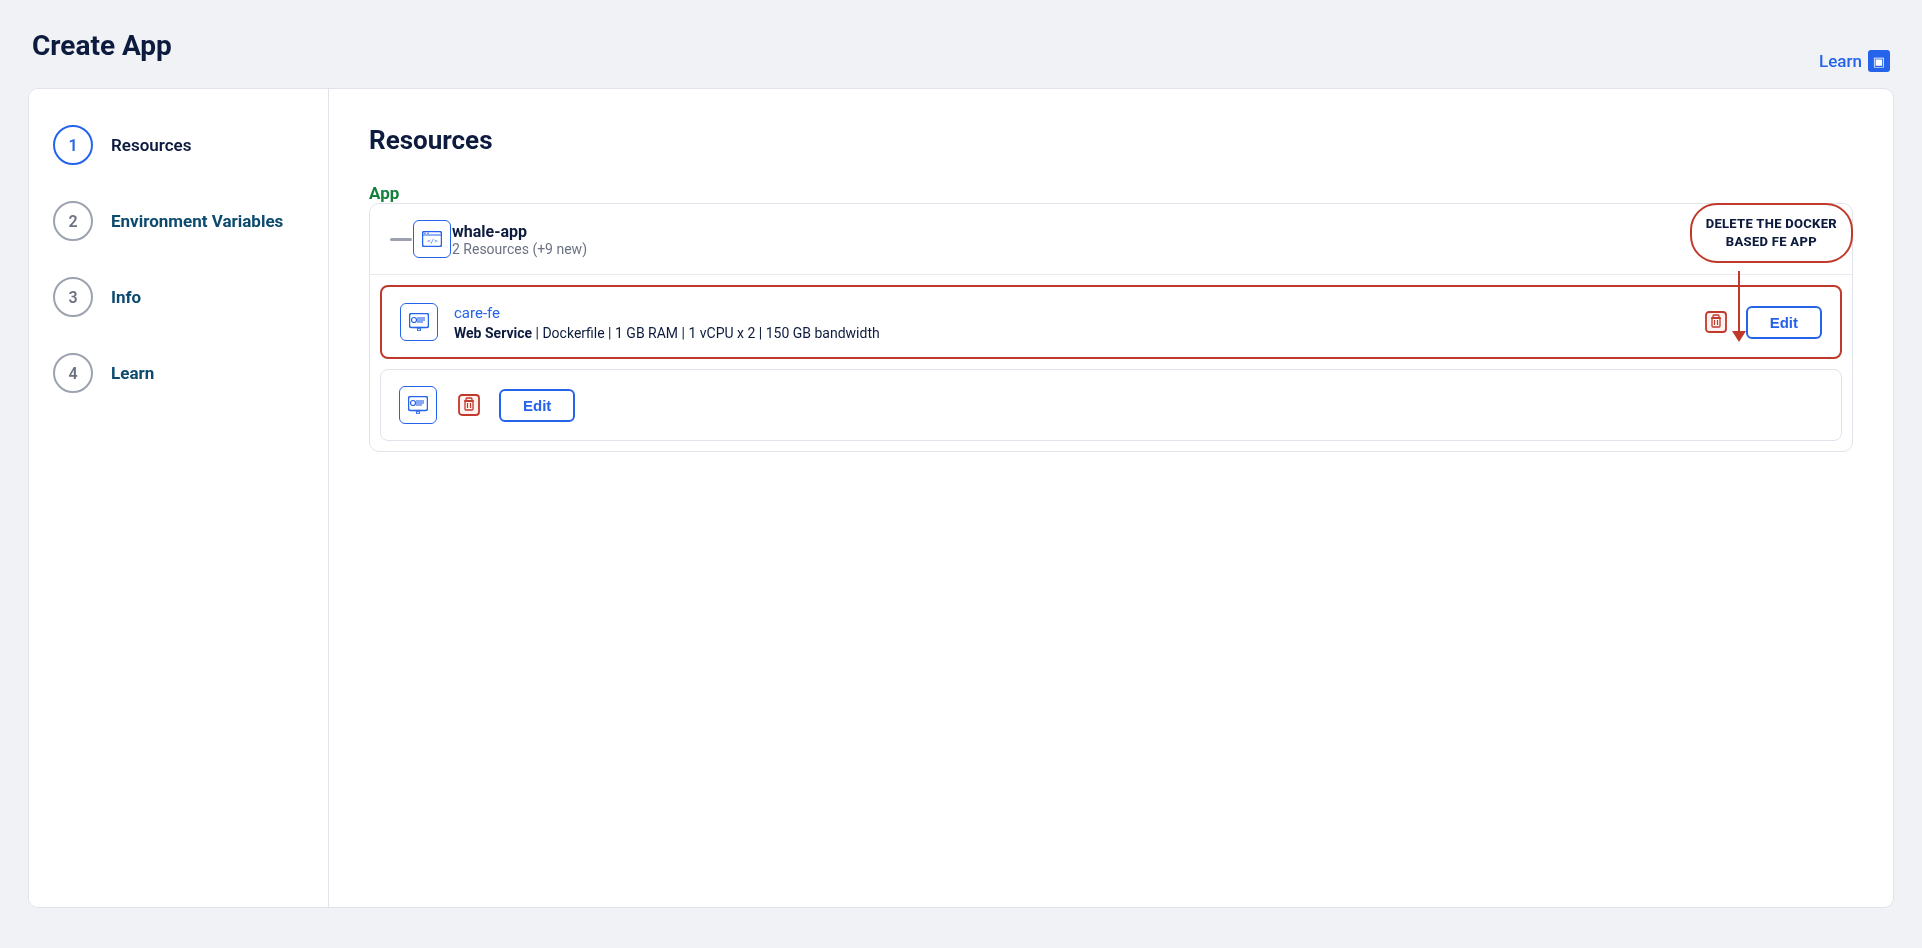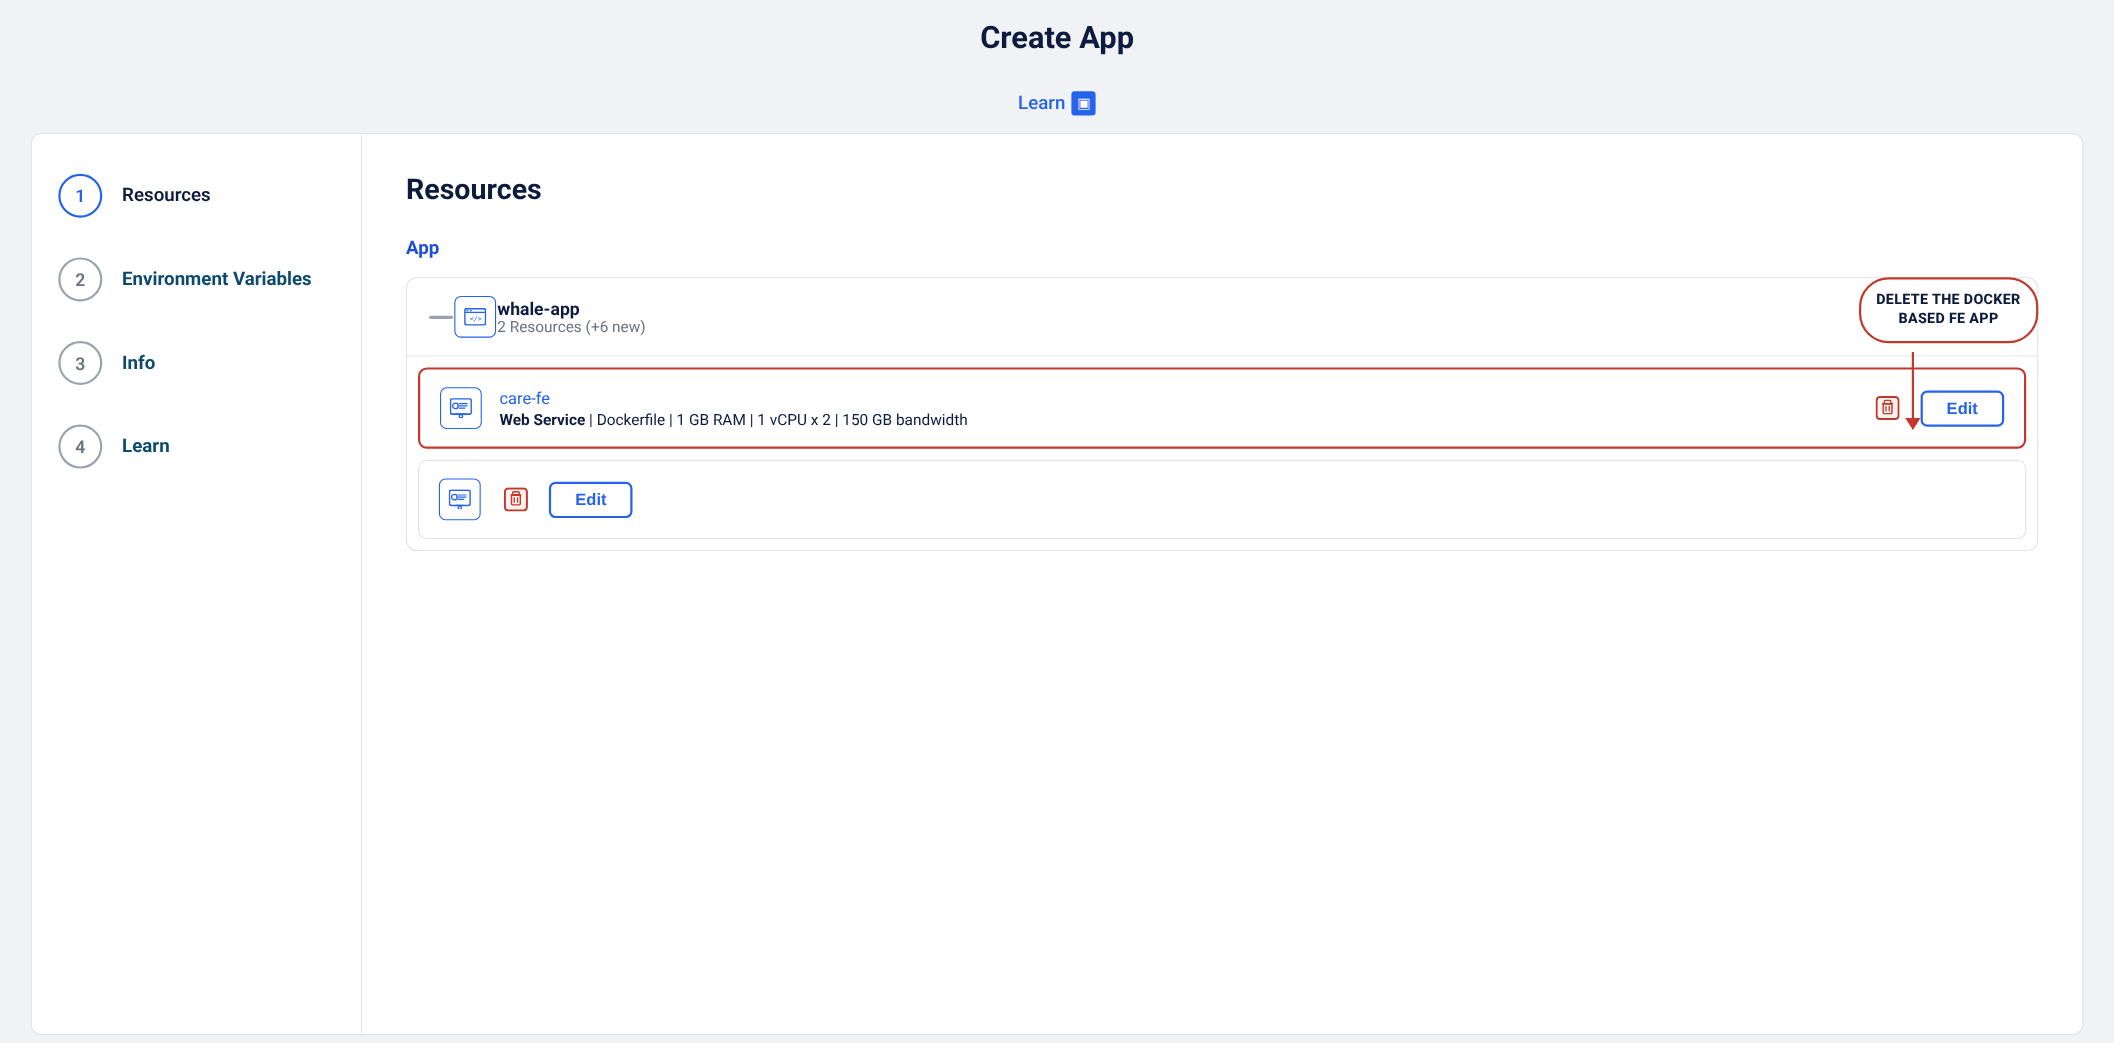--- a/index.html
+++ b/index.html
@@ -8,21 +8,20 @@
       background: #f0f2f5;
       min-height: 948px;
       color: #1a1a2e;
     }
     .page-header {
       display: flex;
       align-items: center;
       justify-content: space-between;
       padding: 18px 32px 16px 32px;
       background: #f0f2f5;
-      flex-direction: column;
     }
     .page-title {
       font-size: 28px;
       font-weight: 700;
       color: #0d1b3e;
     }
     .learn-link {
       display: flex;
       align-items: center;
       gap: 6px;
@@ -102,22 +101,22 @@
     }
     .section-title {
       font-size: 26px;
       font-weight: 700;
       color: #0d1b3e;
       margin-bottom: 28px;
     }
     .subsection-title {
       font-size: 17px;
       font-weight: 700;
-      color: #1d4ed8;
-      margin-bottom: 16px;
+      color: #15803d;
+      margin-bottom: 0;
     }
     .annotation-box {
       position: absolute;
       top: 0;
       right: 0;
       border: 2.5px solid #c0392b;
       padding: 10px 14px;
       background: white;
       font-size: 13px;
       font-weight: 800;
@@ -302,21 +301,21 @@
               <svg width="20" height="16" viewBox="0 0 20 16" fill="none">
                 <rect x="0.5" y="0.5" width="19" height="15" rx="2" stroke="#2563eb" stroke-width="1.5" fill="none"></rect>
                 <line x1="0.5" y1="4" x2="19.5" y2="4" stroke="#2563eb" stroke-width="1.2"></line>
                 <circle cx="3" cy="2.3" r="0.8" fill="#2563eb"></circle>
                 <circle cx="6" cy="2.3" r="0.8" fill="#2563eb"></circle>
                 <text x="5" y="12" font-size="6" fill="#2563eb" font-family="monospace">&lt;/&gt;</text>
               </svg>
             </div>
             <div>
               <div class="app-group-name">whale-app</div>
-              <div class="app-group-count">2 Resources (+6 new)</div>
+              <div class="app-group-count">2 Resources (+9 new)</div>
             </div>
           </div>
 
           <div style="margin: 10px; border: 2.5px solid #c0392b; border-radius: 8px; background: white; display:flex; align-items:center; padding: 16px 18px; gap:16px;">
             <div class="service-icon">
               <svg width="20" height="18" viewBox="0 0 20 18" fill="none">
                 <rect x="0.5" y="0.5" width="19" height="14" rx="2" stroke="#2563eb" stroke-width="1.5" fill="none"></rect>
                 <circle cx="10" cy="16.5" r="1.5" stroke="#2563eb" stroke-width="1.2" fill="none"></circle>
                 <line x1="6" y1="14.5" x2="14" y2="14.5" stroke="#2563eb" stroke-width="1.2"></line>
                 <circle cx="5" cy="7" r="2.5" stroke="#2563eb" stroke-width="1.2" fill="none"></circle>

